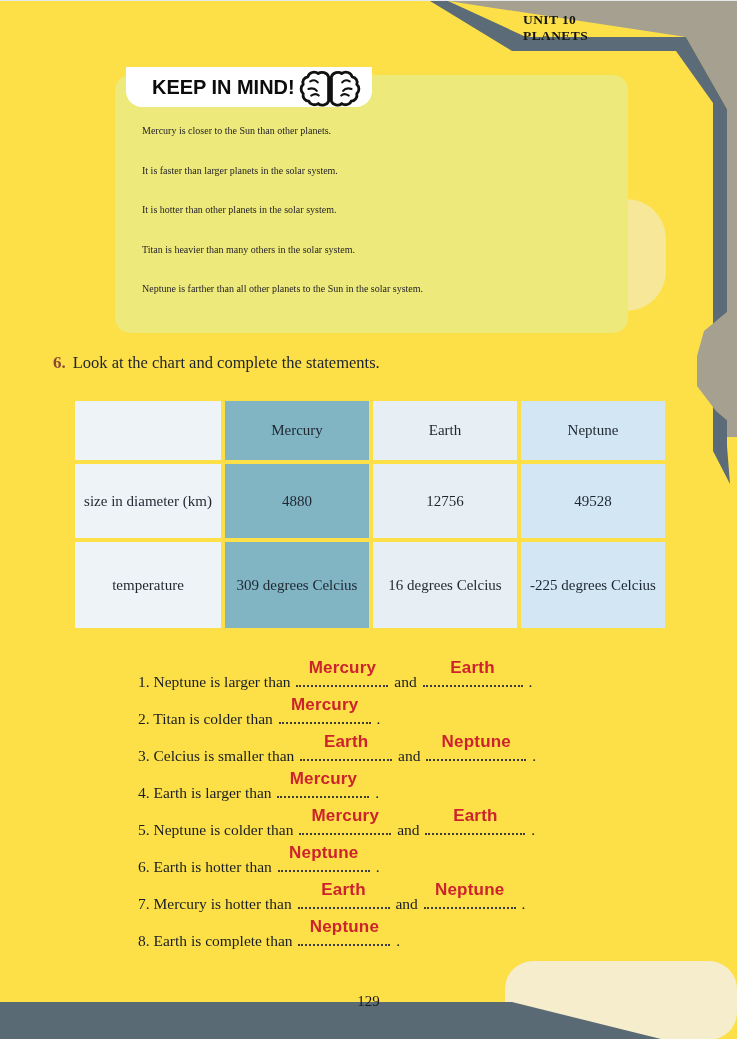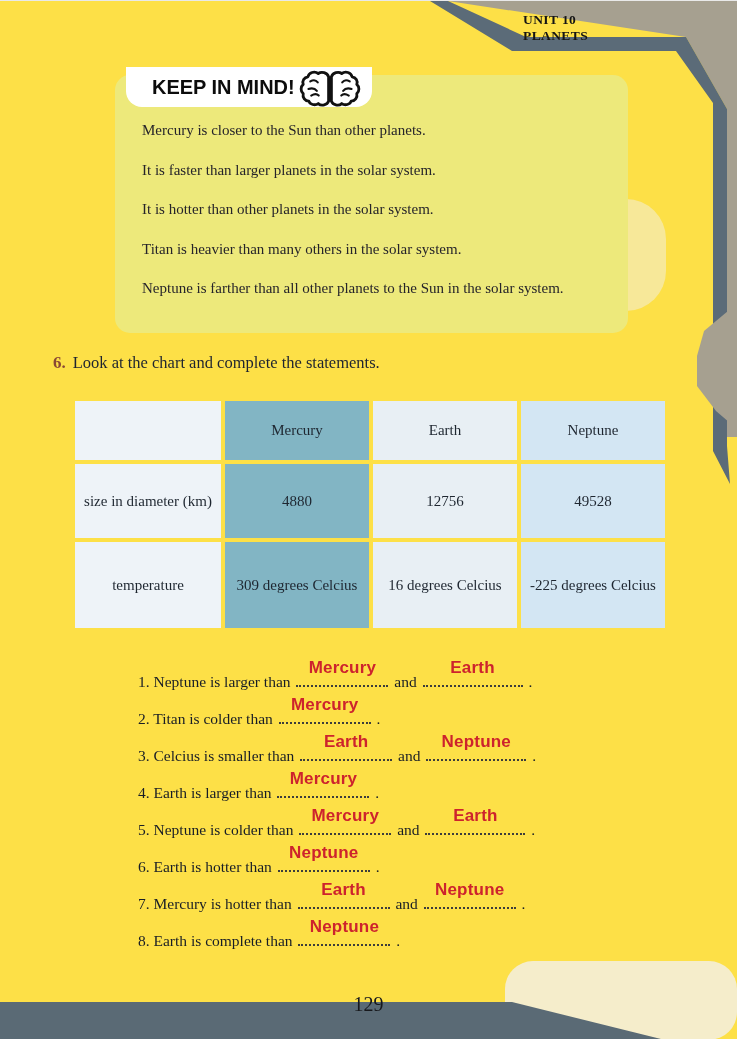--- a/index.html
+++ b/index.html
@@ -15,21 +15,21 @@
   
   .kim-box{position:absolute;left:115px;top:74px;width:513px;height:258px;
       background:#ede97b;border-radius:15px;z-index:2;}
   .kim-tab{position:absolute;left:126px;top:66px;width:246px;height:40px;
       background:#ffffff;border-radius:0 0 16px 16px;z-index:3;}
   .kim-title{position:absolute;left:152px;top:74px;z-index:4;
       font-family:"Liberation Sans",sans-serif;font-weight:800;font-size:21px;
       color:#0c0c0c;transform:scaleX(.95);transform-origin:left;}
   .brain{position:absolute;left:299px;top:68px;z-index:4;}
   .kim-facts{position:absolute;left:142px;top:122px;z-index:3;width:470px;}
-  .kim-facts p{margin:0 0 24.5px 0;font-size:15px;line-height:15px;color:#26242a;}
+  .kim-facts p{margin:0 0 24.5px 0;font-size:10px;line-height:15px;color:#26242a;}
 
   
   .exercise{position:absolute;left:53px;top:352px;z-index:2;font-size:16.5px;}
   .exercise .num{color:#8a4834;font-weight:700;margin-right:7px;font-size:17px;}
 
   
   .chart{position:absolute;left:75px;top:400px;z-index:2;display:grid;
       grid-template-columns:146px 144px 144px 144px;
       grid-template-rows:59px 74px 86px;gap:4px;}
   .cell{display:flex;align-items:center;justify-content:center;text-align:center;
@@ -45,21 +45,21 @@
   .stmt{white-space:nowrap;height:37px;}
   .blank{position:relative;display:inline-block;width:92px;height:15px;
       border-bottom:2px dotted #3c3c3c;vertical-align:baseline;margin:0 2px;}
   .blank.w2{width:100px;}
   .answer{position:absolute;left:50%;bottom:-1px;transform:translateX(-50%);
       font-family:"Liberation Sans",sans-serif;font-weight:700;font-size:17px;
       color:#cd232d;white-space:nowrap;letter-spacing:.2px;}
 
   
   .page-number{position:absolute;left:0;top:992px;width:737px;text-align:center;
-      z-index:3;font-size:20px;color:#17181c;}
+      z-index:3;font-size:15px;color:#17181c;}
   .soft-blob{position:absolute;background:#f2f0ec;border-radius:28px;z-index:0;}
   .blob-br{left:505px;top:960px;width:232px;height:79px;opacity:.8;}
   .blob-mid{left:548px;top:198px;width:118px;height:112px;opacity:.5;border-radius:40px;}
 </style>
 </head>
 <body>
 
 <div class="page">
 
   <div class="soft-blob blob-br"></div>

